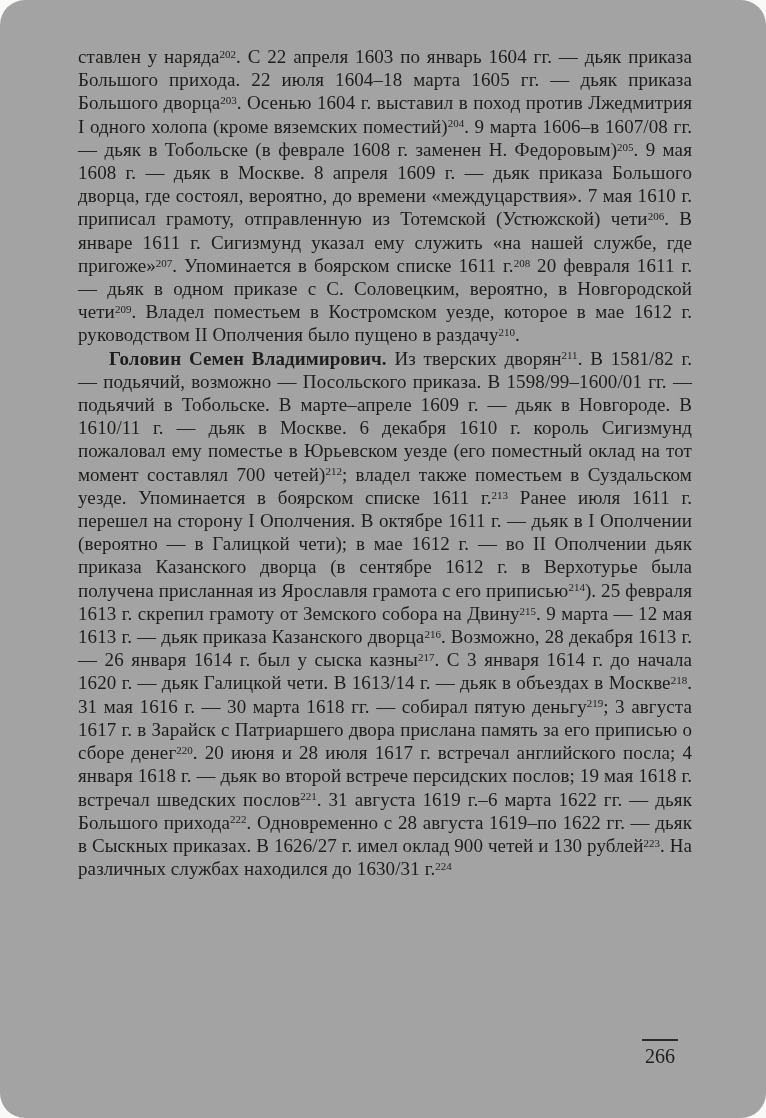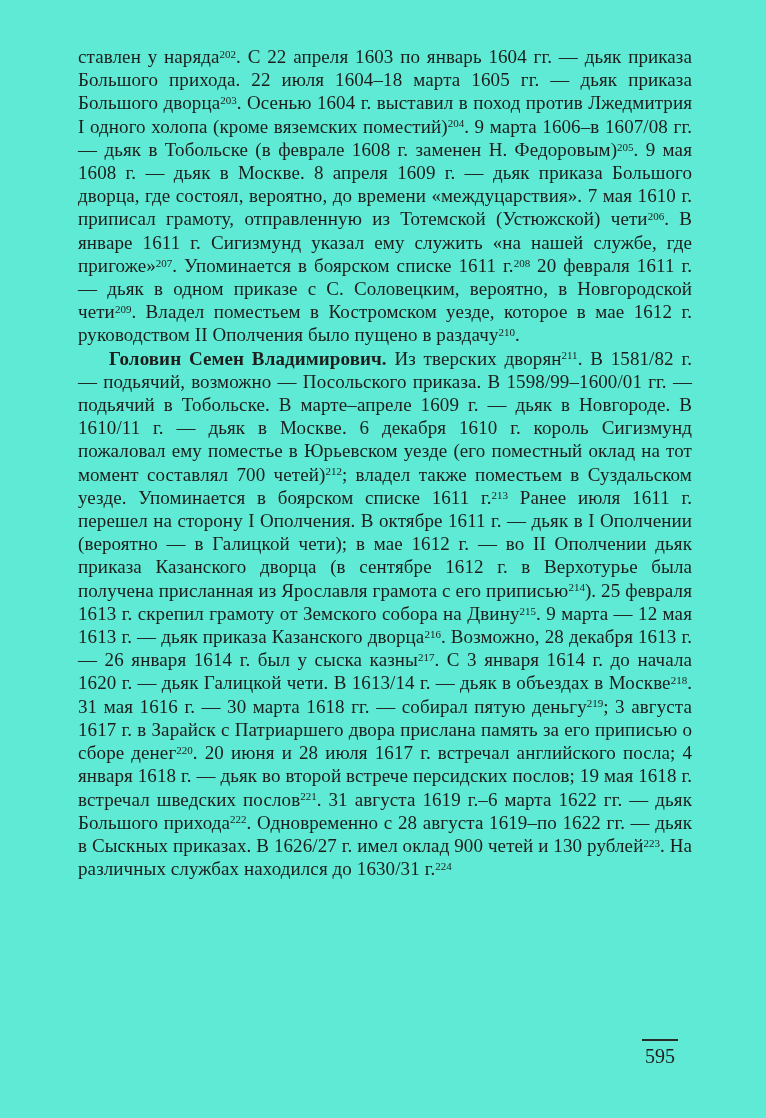--- a/index.html
+++ b/index.html
@@ -9,23 +9,24 @@
   body {
     width: 766px;
     height: 1118px;
     background: #f9f9f7;
     overflow: hidden;
   }
   .page {
     position: relative;
     width: 766px;
     height: 1118px;
-    background: #5eead4;
+    background: #a3a3a3;
     font-family: "Liberation Serif", "DejaVu Serif", serif;
     color: #1d1d1b;
+    border-radius: 25px;
   }
   .text-block {
     position: absolute;
     left: 78px;
     top: 45px;
     width: 614px;
     text-align: justify;
     font-size: 19px;
     line-height: 23.2px;
     letter-spacing: 0.1px;
@@ -71,16 +72,16 @@
 
 <div class="page">
 
   <div class="text-block">
     <p class="paragraph">ставлен у наряда<sup>202</sup>. С 22 апреля 1603 по январь 1604 гг. — дьяк приказа Большого прихода. 22 июля 1604–18 марта 1605 гг. — дьяк приказа Большого дворца<sup>203</sup>. Осенью 1604 г. выставил в поход против Лжедмитрия I одного холопа (кроме вяземских поместий)<sup>204</sup>. 9 марта 1606–в 1607/08 гг. — дьяк в Тобольске (в феврале 1608 г. заменен Н. Федоровым)<sup>205</sup>. 9 мая 1608 г. — дьяк в Москве. 8 апреля 1609 г. — дьяк приказа Большого дворца, где состоял, вероятно, до времени «междуцарствия». 7 мая 1610 г. приписал грамоту, отправленную из Тотемской (Устюжской) чети<sup>206</sup>. В январе 1611 г. Сигизмунд указал ему служить «на нашей службе, где пригоже»<sup>207</sup>. Упоминается в боярском списке 1611 г.<sup>208</sup> 20 февраля 1611 г. — дьяк в одном приказе с С. Соловецким, вероятно, в Новгородской чети<sup>209</sup>. Владел поместьем в Костромском уезде, которое в мае 1612 г. руководством II Ополчения было пущено в раздачу<sup>210</sup>.</p>
     <p class="paragraph"><b>Головин Семен Владимирович.</b> Из тверских дворян<sup>211</sup>. В 1581/82 г. — подьячий, возможно — Посольского приказа. В 1598/99–1600/01 гг. — подьячий в Тобольске. В марте–апреле 1609 г. — дьяк в Новгороде. В 1610/11 г. — дьяк в Москве. 6 декабря 1610 г. король Сигизмунд пожаловал ему поместье в Юрьевском уезде (его поместный оклад на тот момент составлял 700 четей)<sup>212</sup>; владел также поместьем в Суздальском уезде. Упоминается в боярском списке 1611 г.<sup>213</sup> Ранее июля 1611 г. перешел на сторону I Ополчения. В октябре 1611 г. — дьяк в I Ополчении (вероятно — в Галицкой чети); в мае 1612 г. — во II Ополчении дьяк приказа Казанского дворца (в сентябре 1612 г. в Верхотурье была получена присланная из Ярославля грамота с его приписью<sup>214</sup>). 25 февраля 1613 г. скрепил грамоту от Земского собора на Двину<sup>215</sup>. 9 марта — 12 мая 1613 г. — дьяк приказа Казанского дворца<sup>216</sup>. Возможно, 28 декабря 1613 г. — 26 января 1614 г. был у сыска казны<sup>217</sup>. С 3 января 1614 г. до начала 1620 г. — дьяк Галицкой чети. В 1613/14 г. — дьяк в объездах в Москве<sup>218</sup>. 31 мая 1616 г. — 30 марта 1618 гг. — собирал пятую деньгу<sup>219</sup>; 3 августа 1617 г. в Зарайск с Патриаршего двора прислана память за его приписью о сборе денег<sup>220</sup>. 20 июня и 28 июля 1617 г. встречал английского посла; 4 января 1618 г. — дьяк во второй встрече персидских послов; 19 мая 1618 г. встречал шведских послов<sup>221</sup>. 31 августа 1619 г.–6 марта 1622 гг. — дьяк Большого прихода<sup>222</sup>. Одновременно с 28 августа 1619–по 1622 гг. — дьяк в Сыскных приказах. В 1626/27 г. имел оклад 900 четей и 130 рублей<sup>223</sup>. На различных службах находился до 1630/31 г.<sup>224</sup></p>
   </div>
 
   <div class="footer">
     <div class="footer-rule"></div>
-    <div class="page-number">595</div>
+    <div class="page-number">266</div>
   </div>
 
 </div>
 
 </body></html>

